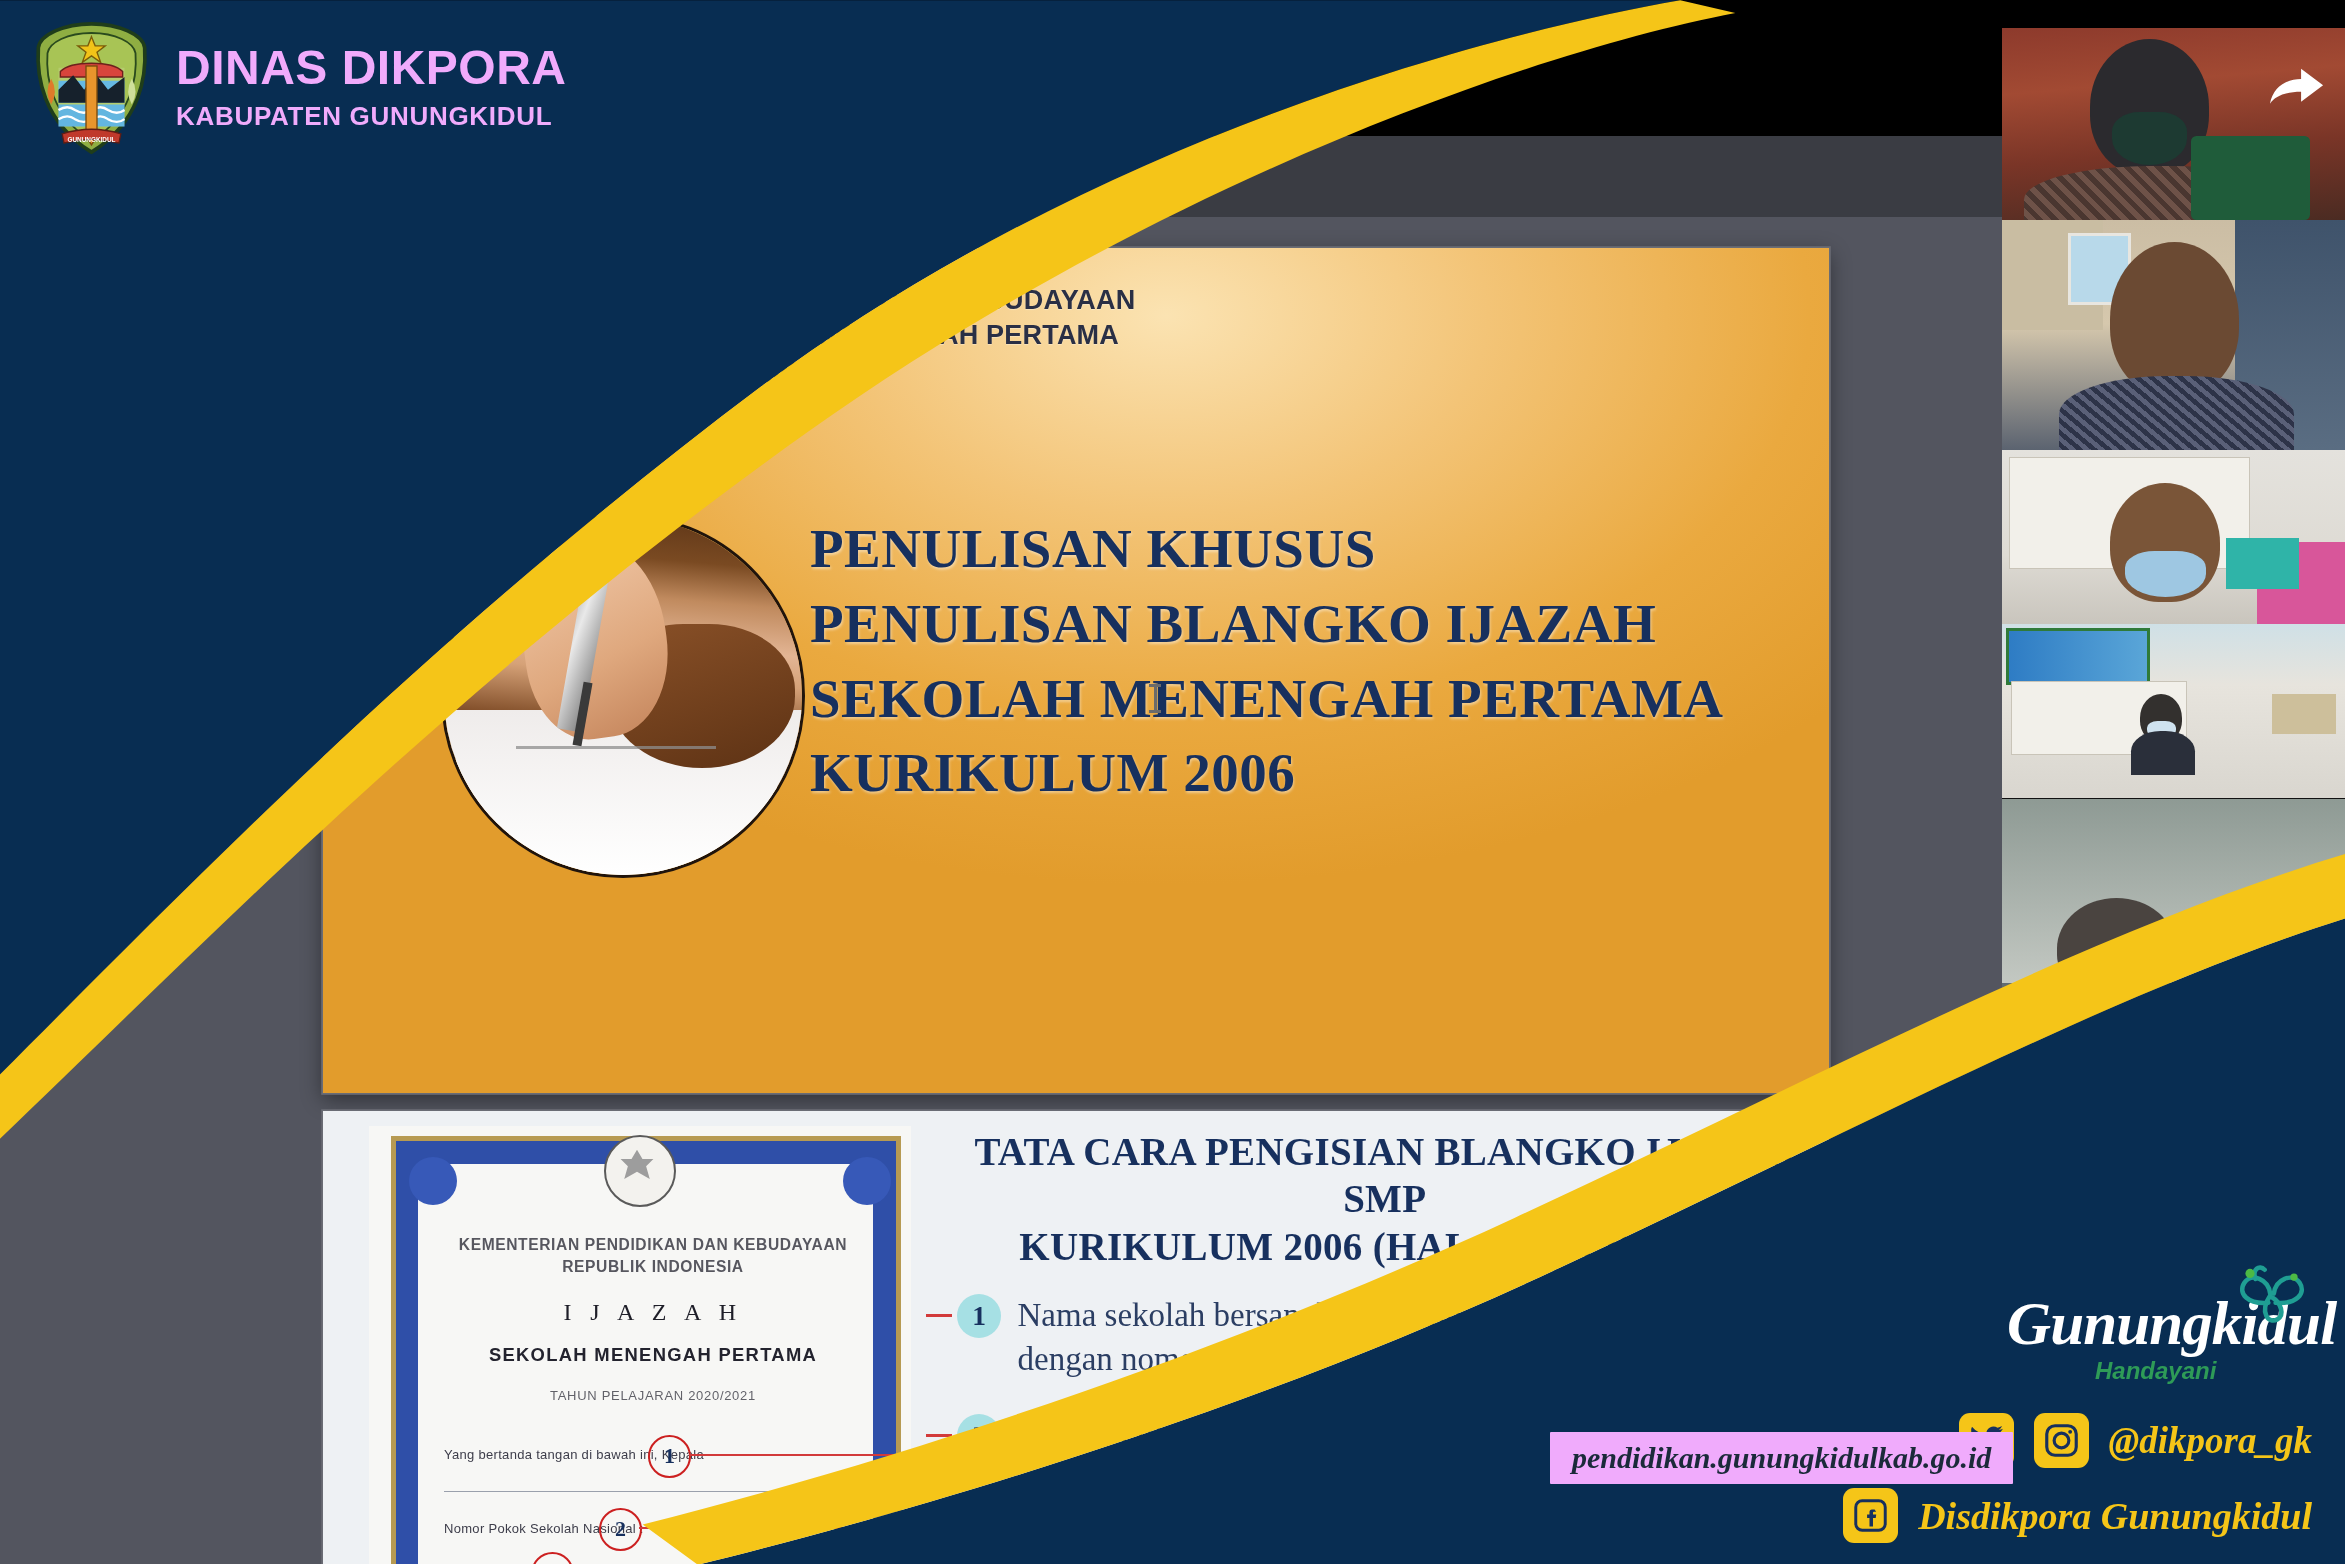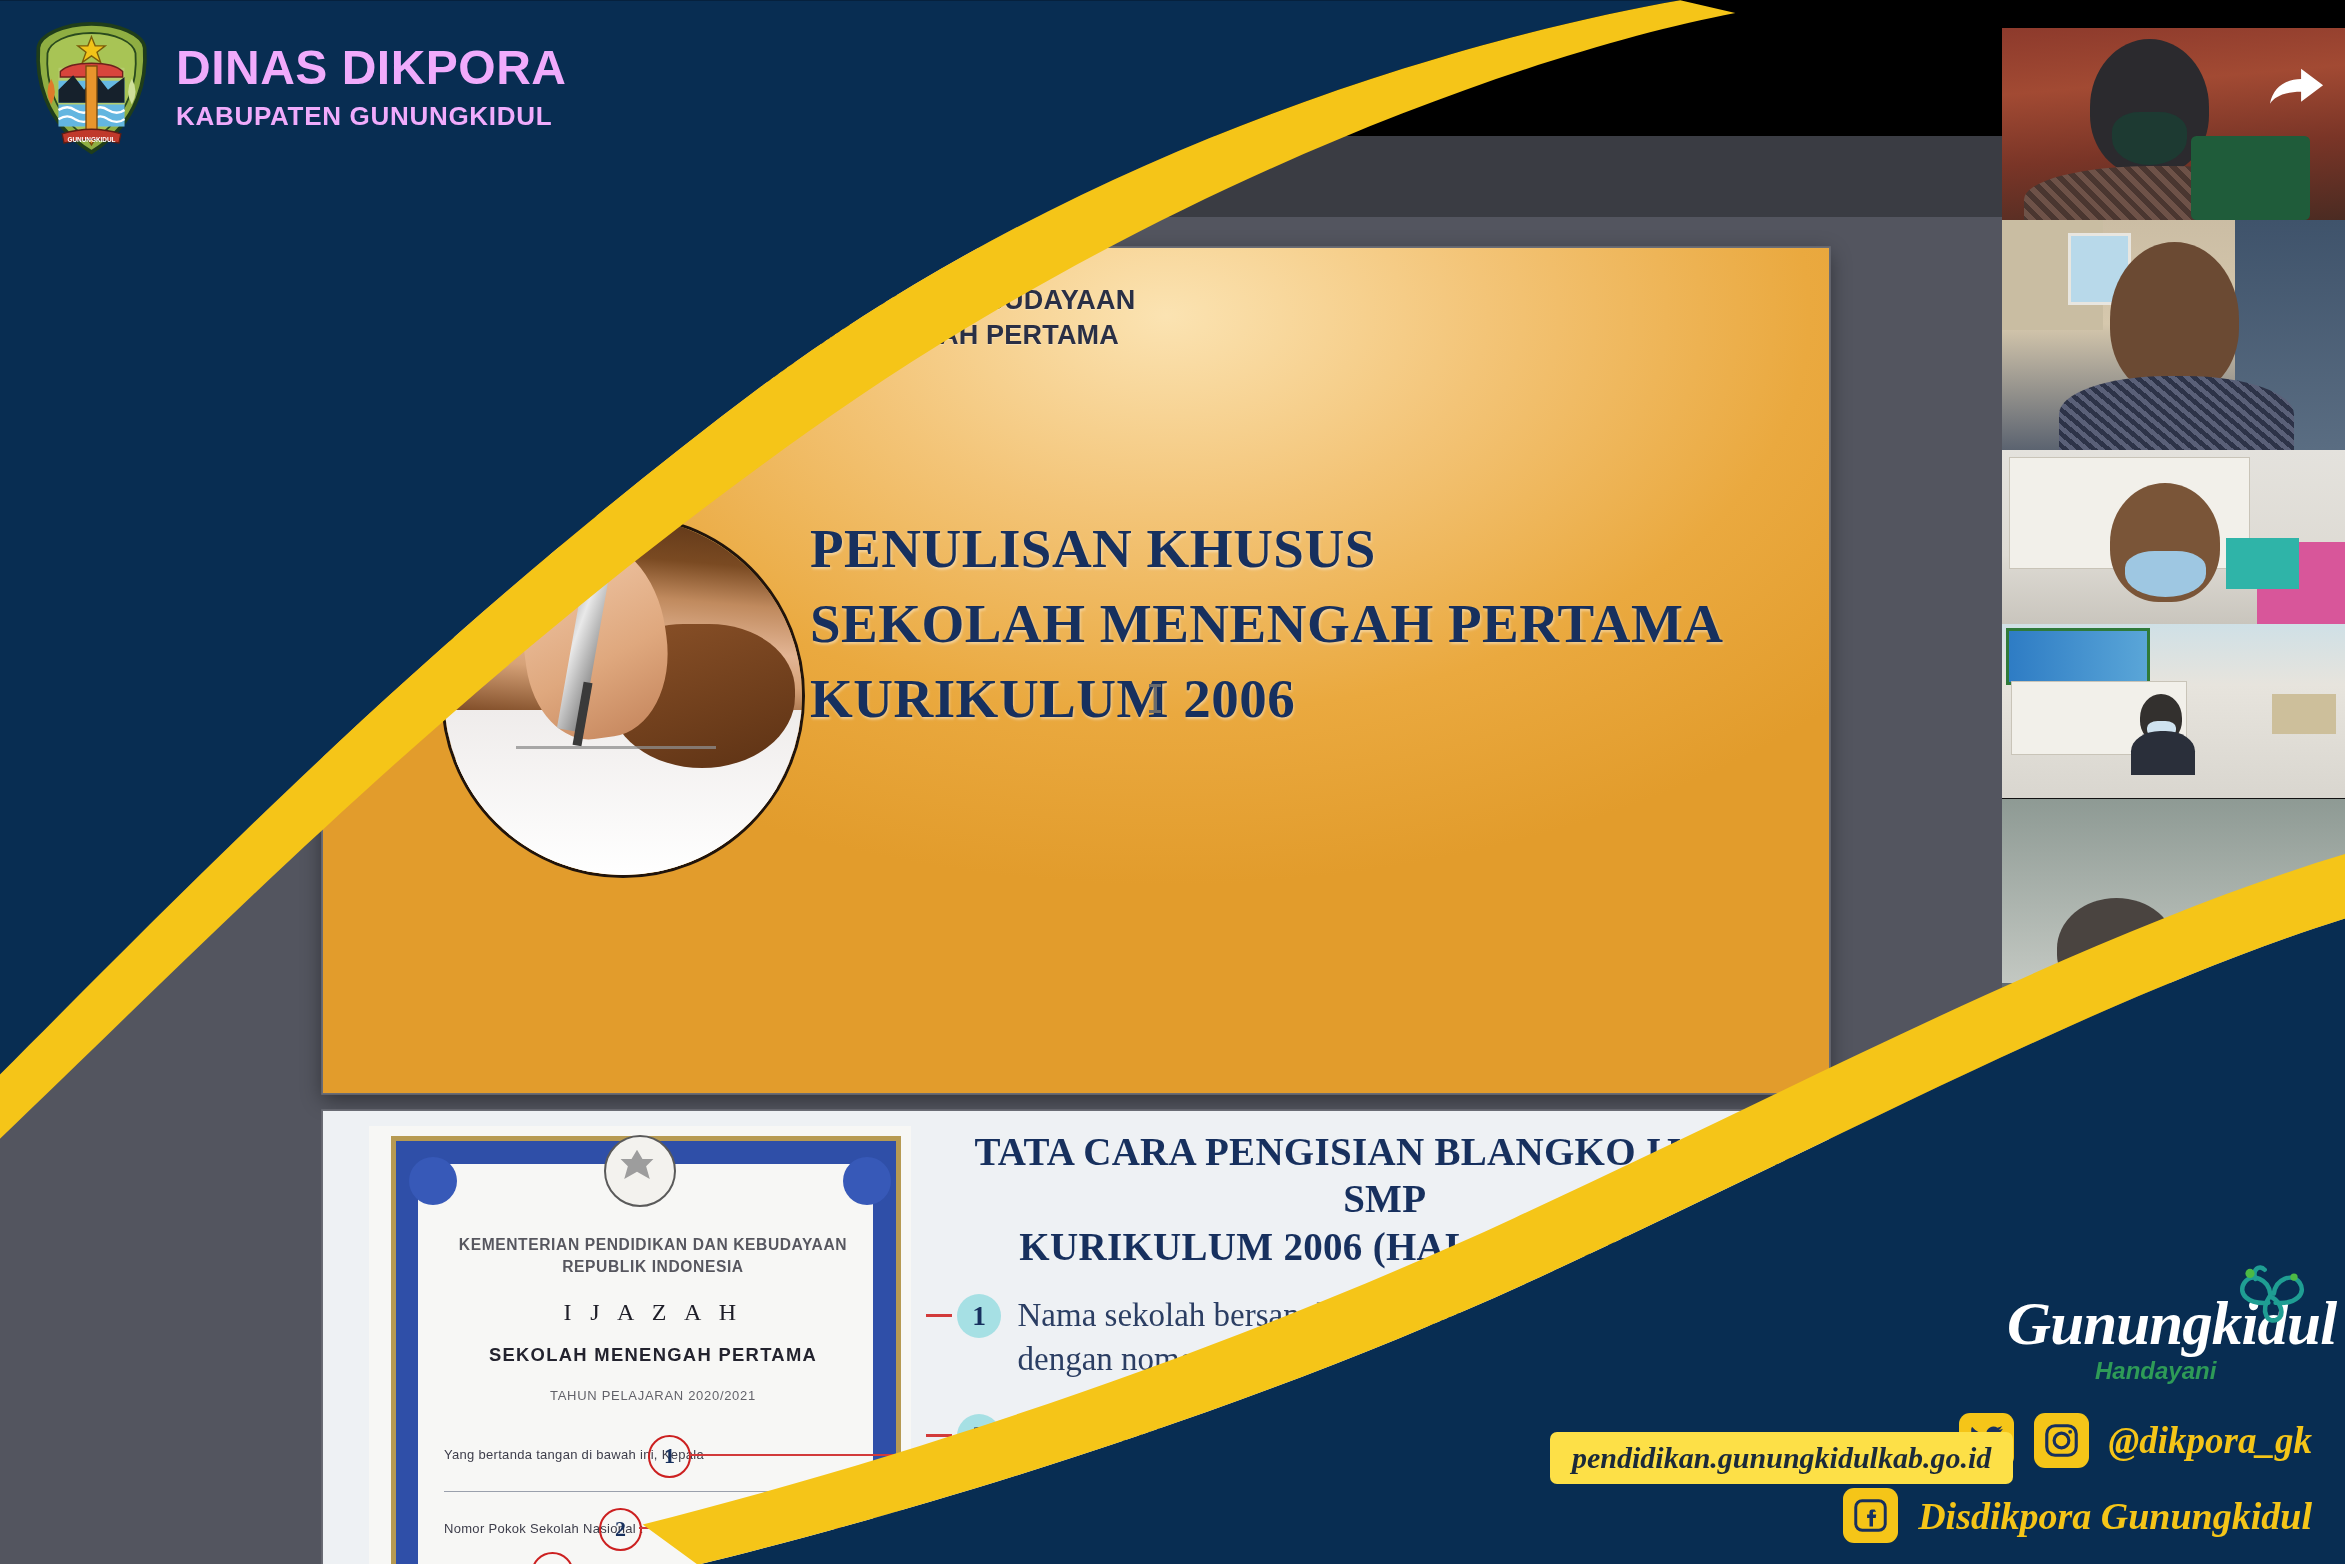--- a/index.html
+++ b/index.html
@@ -116,21 +116,21 @@
   #gk-sub{font-family:"Liberation Sans",sans-serif;font-style:italic;font-weight:bold;font-size:24px;color:#2e9b57;margin-left:88px;margin-top:3.7px;}
   #gk-orn{position:absolute;right:-5.5px;top:-40px;width:88px;height:79px;}
 
   .social{position:absolute;display:flex;align-items:center;gap:20px;}
   #soc1{right:33px;bottom:97px;}
   #soc2{right:33px;bottom:22px;}
   .soc-box{width:55px;height:55px;border-radius:11px;background:#f5c518;display:flex;align-items:center;justify-content:center;}
   .soc-handle{font-family:"Liberation Serif",serif;font-style:italic;font-weight:bold;font-size:37px;color:#f5c518;white-space:nowrap;}
   #soc2 .soc-handle{font-size:38px;}
 
-  #weburl{position:absolute;left:1550px;bottom:81px;background:#fde047;border-radius:7px;padding:9.2px 22px;}
+  #weburl{position:absolute;left:1550px;bottom:81px;background:#f0abfc;border-radius:1px;padding:9.2px 22px;}
   #weburl span{font-family:"Liberation Serif",serif;font-style:italic;font-weight:bold;font-size:30px;color:#1b2a3a;white-space:nowrap;}
 </style>
 </head>
 <body>
 
 <div id="stage">
 
   <div id="share">
 
     <div id="share-topbar"></div>
@@ -193,20 +193,21 @@
         <div id="hand-paper"></div>
         <div id="hand-knuckles"></div>
         <div id="hand-thumb"></div>
         <div id="pencil"></div>
         <div id="pencil-tip"></div>
         <div id="paper-line"></div>
       </div>
 
       <div id="slide1-title">
         <div class="t-line">PENULISAN KHUSUS</div>
+        <div class="t-line">PENULISAN BLANGKO IJAZAH</div>
         <div class="t-line">SEKOLAH MENENGAH PERTAMA</div>
         <div class="t-line">KURIKULUM 2006</div>
       </div>
       <div id="ibeam"></div>
     </div>
 
     <div id="slide2">
 
       <div id="cert">
         <div id="cert-frame"></div>

